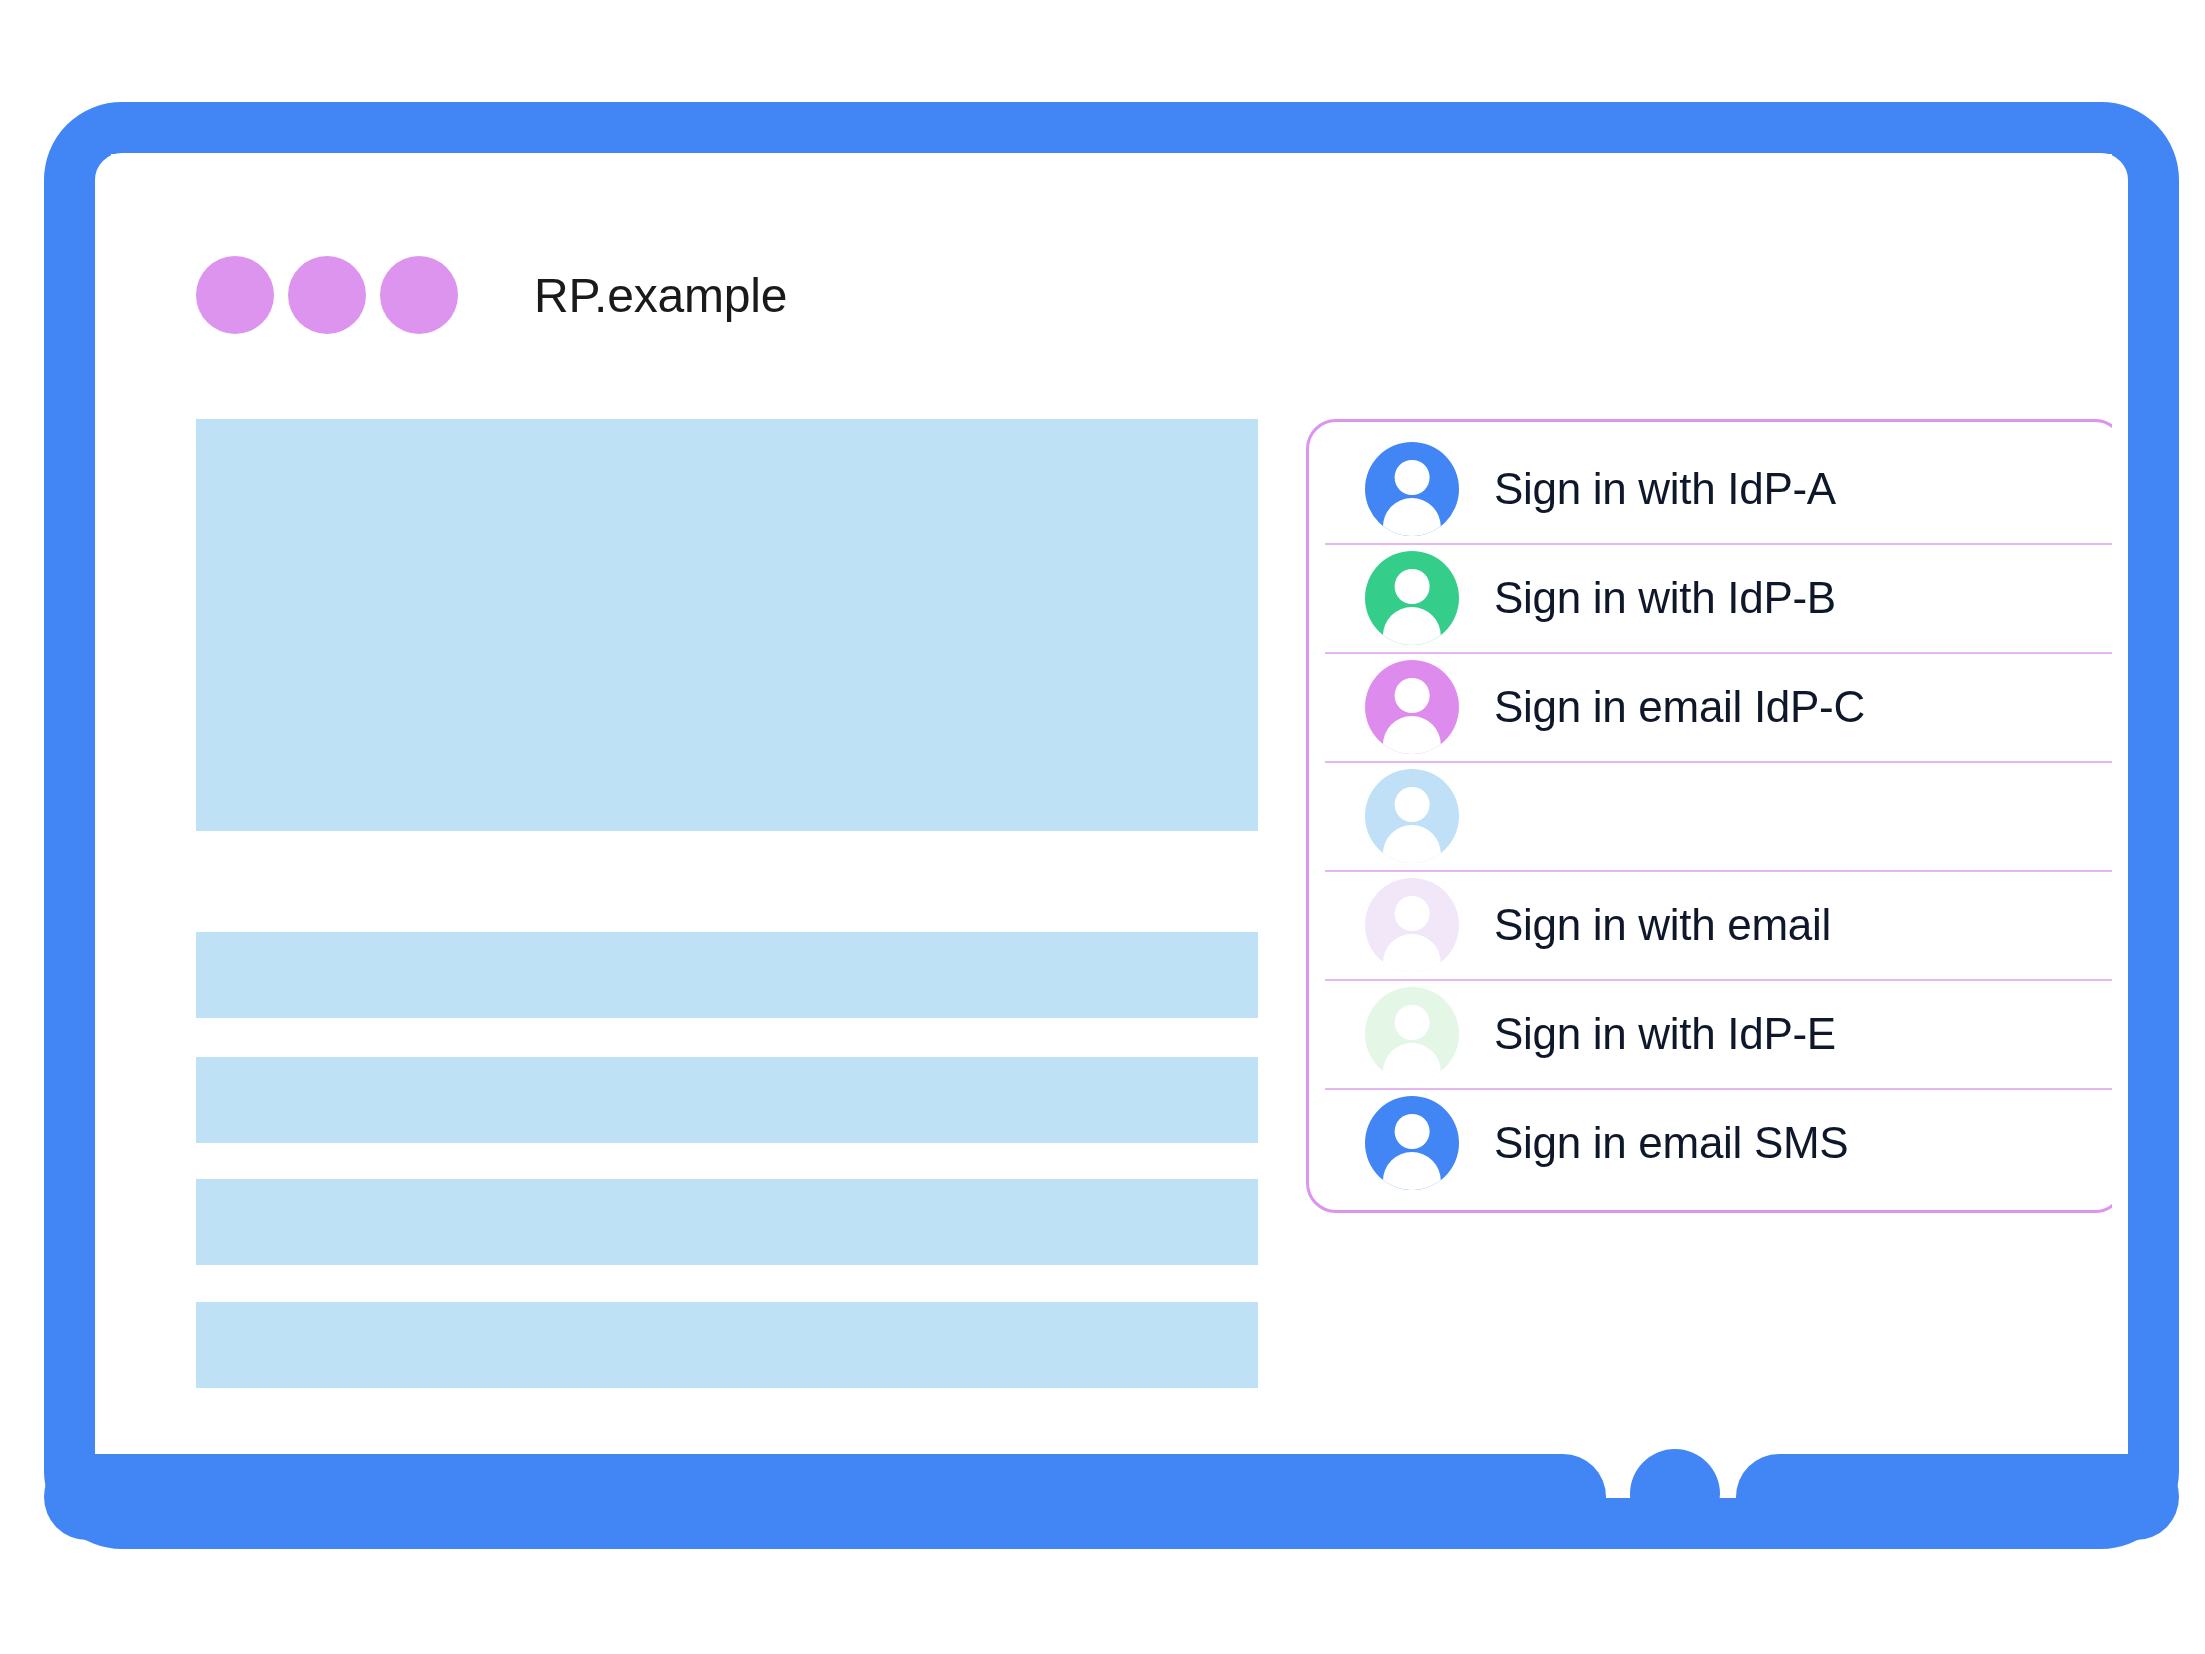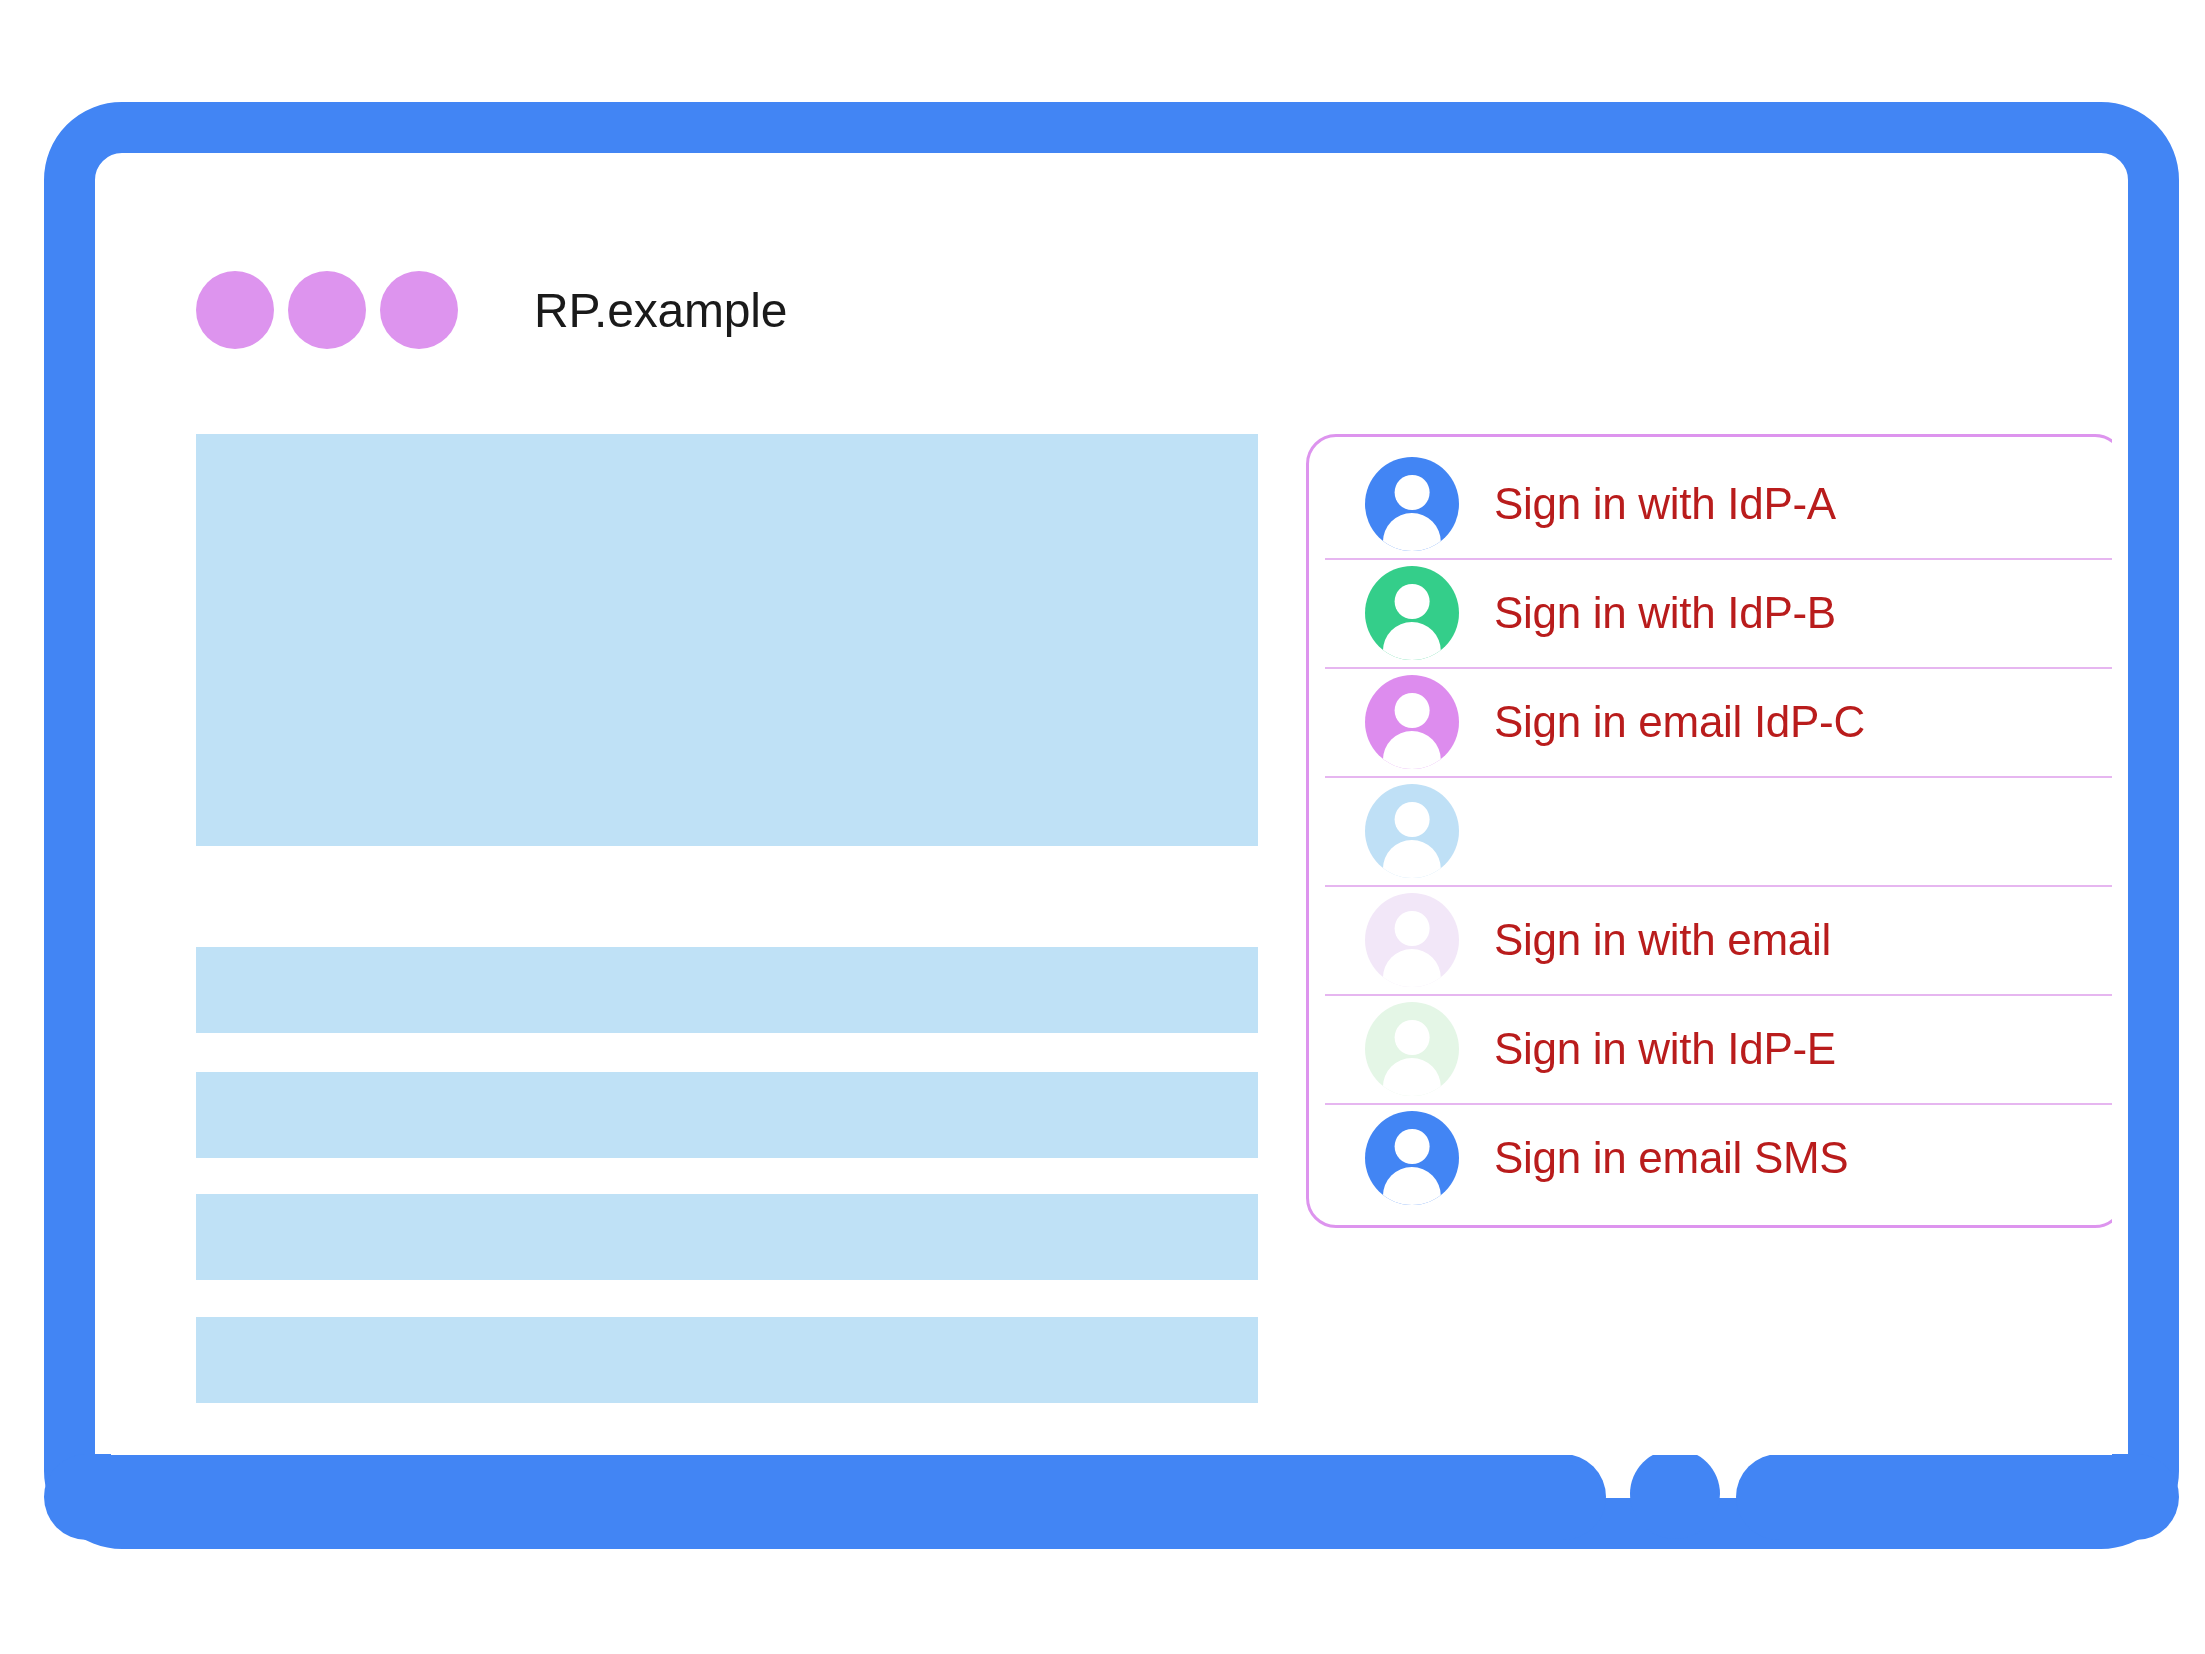--- a/index.html
+++ b/index.html
@@ -60,21 +60,21 @@
     width: 90px;
     height: 90px;
     background: #4285f4;
     border-radius: 50%;
   }
 
   
   .screen {
     position: absolute;
     left: 111px;
-    top: 169px;
+    top: 154px;
     width: 2001px;
     height: 1286px;
     background: #ffffff;
     overflow: hidden;
   }
 
   
   .titlebar {
     position: absolute;
     left: 85px;
@@ -162,21 +162,21 @@
     top: 60%;
     transform: translateX(-50%);
     width: 62%;
     height: 62%;
     border-radius: 50% 50% 0 0;
     background: #ffffff;
   }
   .account-label {
     margin-left: 35px;
     font-size: 44px;
-    color: #b91c1c;
+    color: #0f172a;
     white-space: nowrap;
     letter-spacing: -0.3px;
   }
 </style>
 </head>
 <body>
 
 <div id="stage">
 
   <div class="device-frame"></div>

